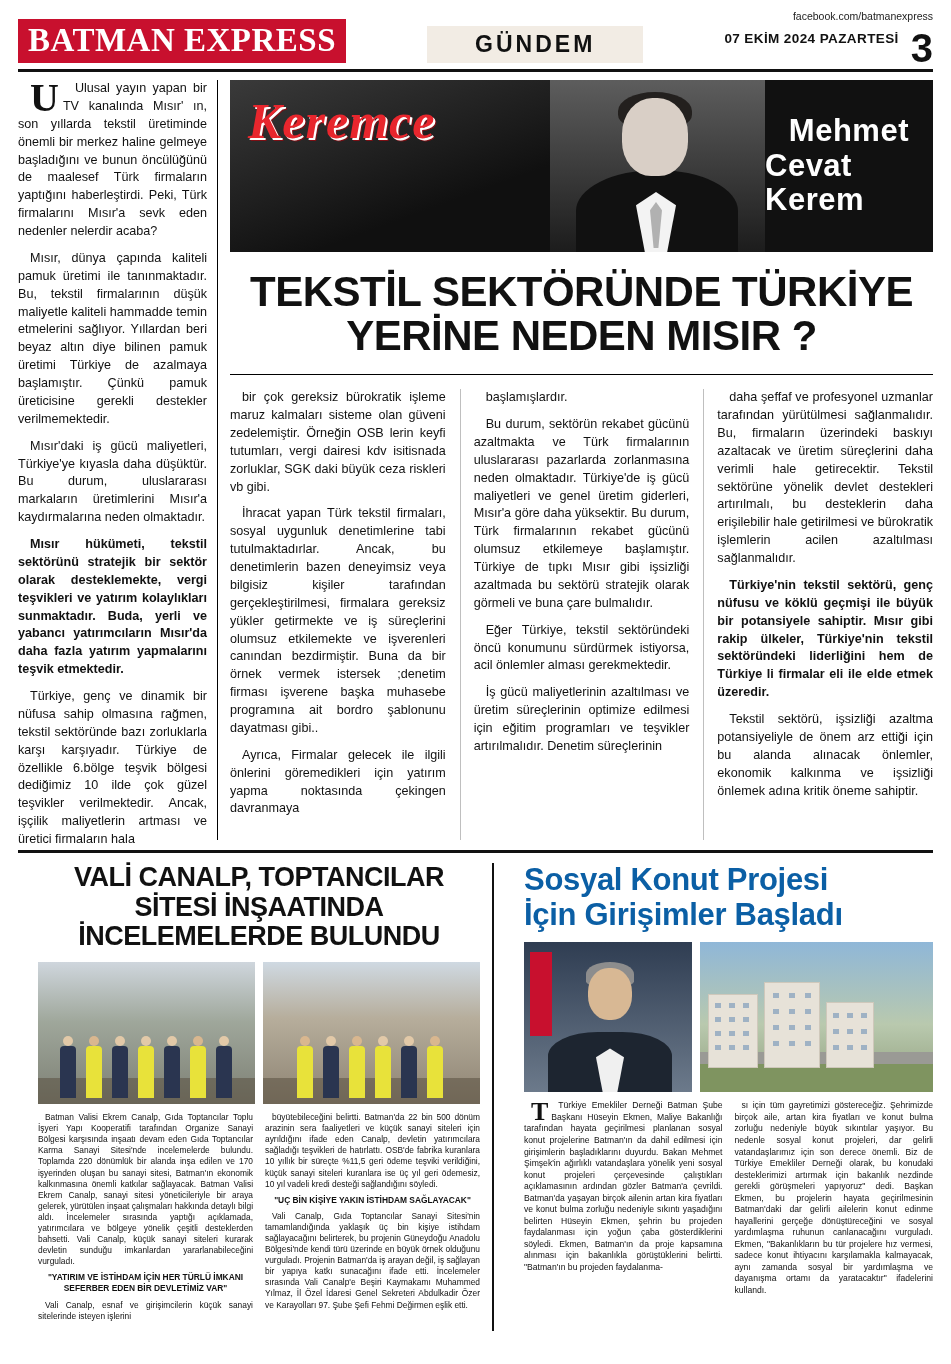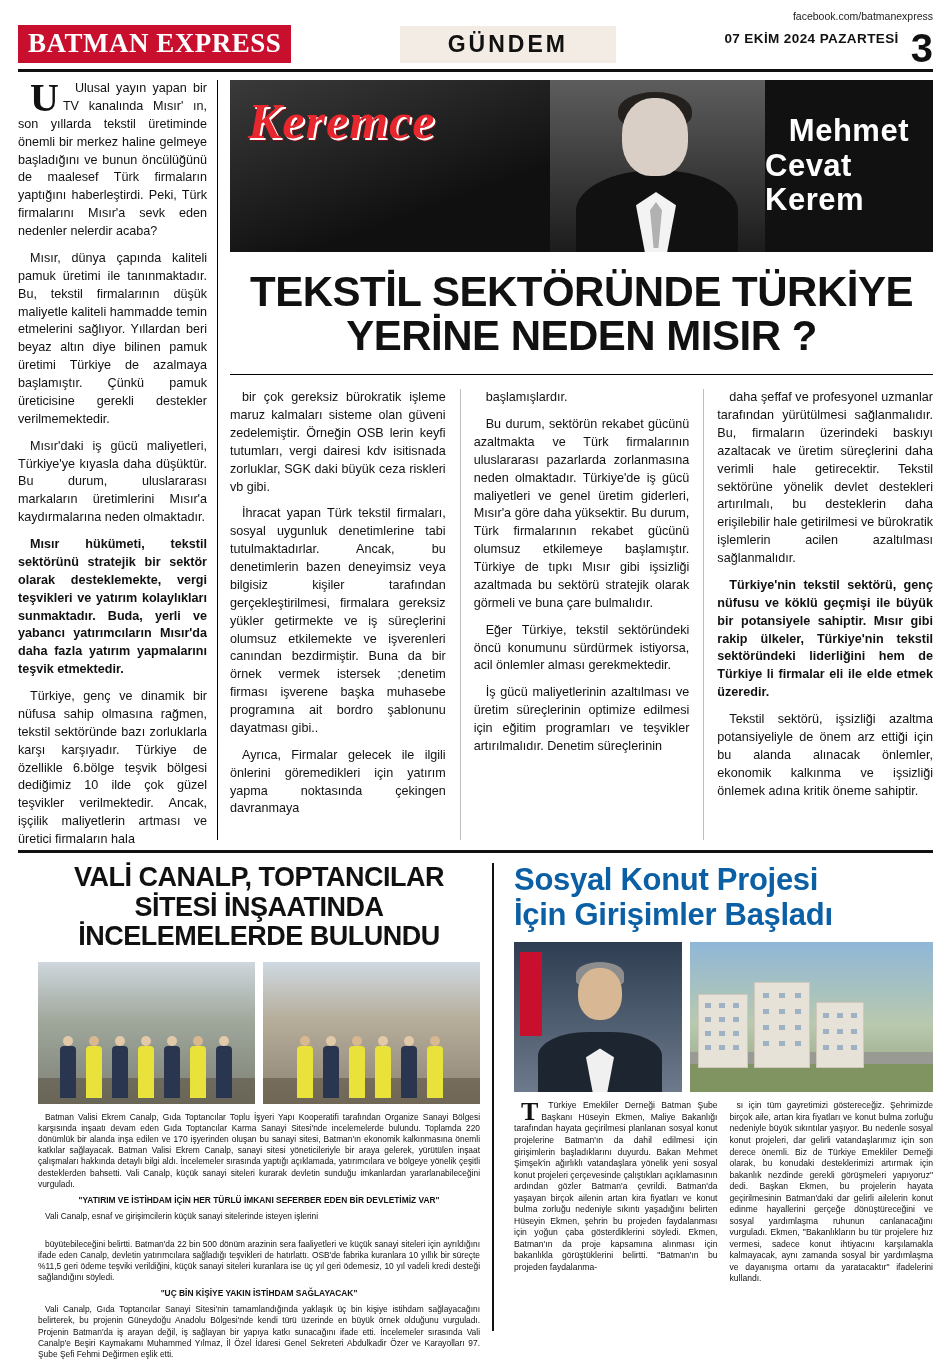--- a/index.html
+++ b/index.html
@@ -25,21 +25,21 @@
     height: 58px;
     border-bottom: 3px solid #111;
     display: flex;
     align-items: flex-end;
   }
   .logo-box {
     background: #c8102e;
     color: #ffffff;
     font-family: "Liberation Serif", serif;
     font-weight: bold;
-    font-size: 27px;
+    font-size: 33px;
     letter-spacing: 0.5px;
     padding: 3px 10px 4px 10px;
     margin-bottom: 6px;
     white-space: nowrap;
   }
   .masthead-center {
     flex: 1;
     text-align: center;
     padding-bottom: 6px;
   }
@@ -225,21 +225,21 @@
     border-top: 3px solid #111;
     margin-top: 10px;
   }
   .bottom-section {
     display: flex;
     margin-top: 10px;
     height: 468px;
     margin-left: 20px;
   }
   .bl { width: 456px; padding-right: 12px; border-right: 2px solid #111; }
-  .br { flex: 1; padding-left: 20px; }
+  .br { flex: 1; padding-left: 30px; }
 
   .bl-title {
     font-size: 27px;
     font-weight: bold;
     line-height: 1.1;
     text-align: center;
     letter-spacing: -0.5px;
     margin-bottom: 10px;
   }
   .photo-row { display: flex; gap: 8px; }
@@ -274,21 +274,20 @@
     background: rgba(90,80,64,0.55);
   }
 
   .bl-body {
     margin-top: 8px;
     display: flex;
     gap: 12px;
     font-size: 8.4px;
     line-height: 1.32;
     text-align: justify;
-    flex-direction: column;
   }
   .bl-body .c { flex: 1; }
   .bl-body p { margin: 0 0 5px 0; text-indent: 7px; }
   .bl-body p.b { font-weight: bold; text-indent: 0; text-align: center; }
 
   .br-title {
     background: #ffffff;
     color: #0b5fa5;
     font-size: 31px;
     font-weight: bold;

